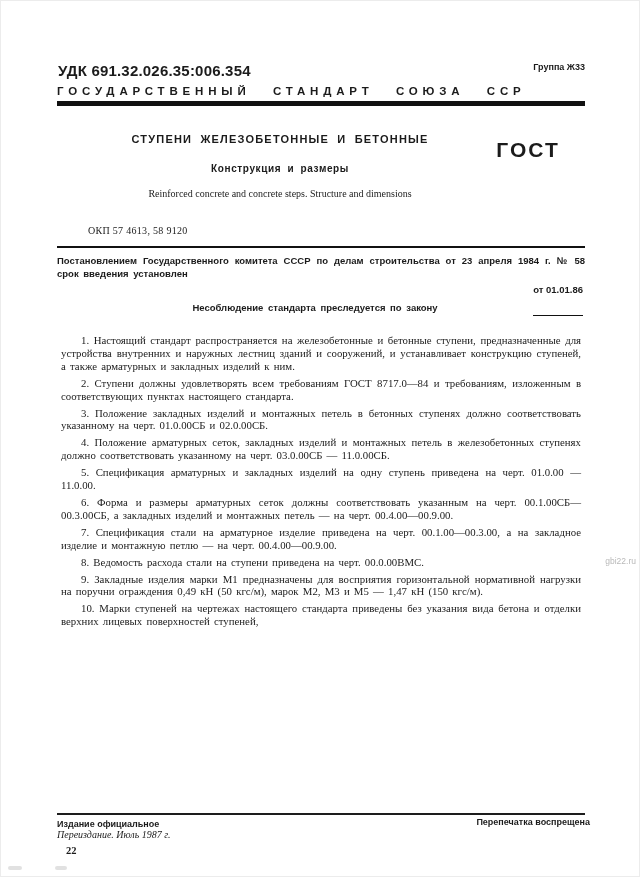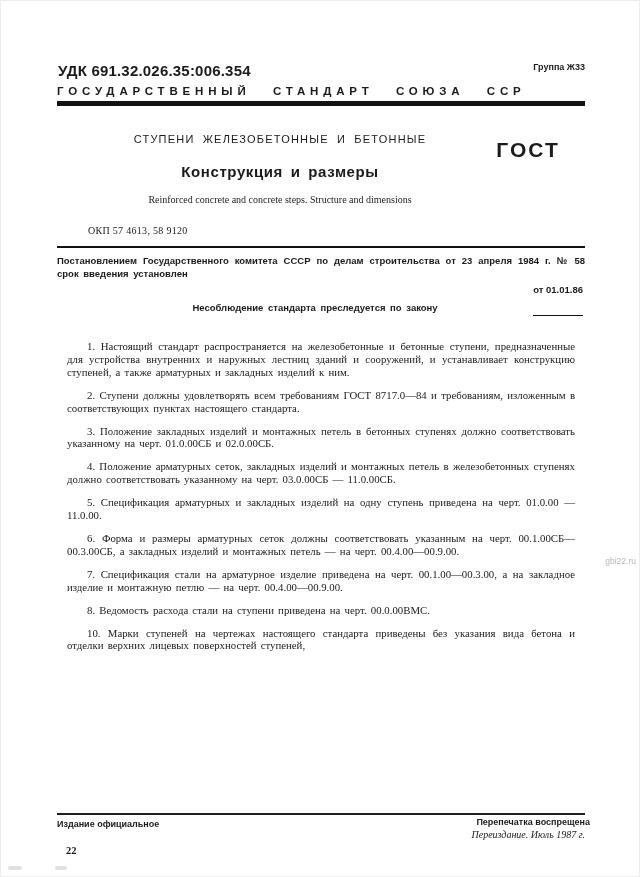--- a/index.html
+++ b/index.html
@@ -35,25 +35,25 @@
   }
   .org-bar{
     position:absolute;left:57px;top:101px;width:528px;height:5px;
     background:#111;
   }
   
   .title-block{
     position:absolute;left:90px;top:133px;width:380px;text-align:center;
   }
   .title-ru{
-    font-family:"Liberation Sans",sans-serif;font-weight:400;font-size:11px;
+    font-family:"Liberation Sans",sans-serif;font-weight:700;font-size:11px;
     letter-spacing:1.2px;word-spacing:4px;margin:0 0 18px 0;
   }
   .subtitle-ru{
-    font-family:"Liberation Sans",sans-serif;font-weight:700;font-size:15px;
+    font-family:"Liberation Sans",sans-serif;font-weight:700;font-size:10px;
     letter-spacing:0.6px;word-spacing:3px;margin:0 0 14px 0;
   }
   .title-en{
     font-size:10px;margin:0;color:#222;
   }
   
   .gost-box{
     position:absolute;right:52px;top:138px;width:120px;text-align:center;
   }
   .gost-label{
@@ -84,39 +84,39 @@
   .law-line{
     position:absolute;left:51px;top:302px;width:528px;text-align:center;
     font-family:"Liberation Sans",sans-serif;font-weight:700;font-size:9.5px;
     word-spacing:2px;
   }
   
   .body-text{
     position:absolute;left:57px;top:330px;width:528px;
     font-size:10.8px;line-height:12.9px;text-align:justify;
   }
-  .body-text p{margin:10px;text-indent:20px;word-spacing:1.5px;}
+  .body-text p{margin:4px;text-indent:20px;word-spacing:1.5px;}
   .watermark{
     position:absolute;right:4px;top:556px;
     font-family:"Liberation Sans",sans-serif;font-size:8.5px;color:#b9b9b9;
   }
   
   .rule-bottom{
     position:absolute;left:57px;top:813px;width:528px;height:2px;background:#1d1d1d;
   }
   .footer-official{
     position:absolute;left:57px;top:819px;
     font-family:"Liberation Sans",sans-serif;font-weight:700;font-size:9px;
   }
   .footer-nocopy{
     position:absolute;right:50px;top:817px;
     font-family:"Liberation Sans",sans-serif;font-weight:700;font-size:9px;
   }
   .footer-reprint{
-    position:absolute;left:57px;top:829px;width:528px;text-align:right;
+    position:absolute;left:57px;top:829px;width:528px;text-align:left;
     font-style:italic;font-size:10px;color:#222;
   }
   .page-number{
     position:absolute;left:66px;top:845px;font-size:10.5px;font-weight:600;
   }
   .smudge{
     position:absolute;background:#d9d9d9;border-radius:2px;opacity:0.8;
   }
   .smudge.s1{left:8px;top:866px;width:14px;height:4px;}
   .smudge.s2{left:55px;top:866px;width:12px;height:4px;}
@@ -151,20 +151,21 @@
 
 <div class="body-text">
   <p>1. Настоящий стандарт распространяется на железобетонные и бетонные ступени, предназначенные для устройства внутренних и наружных лестниц  зданий и сооружений, и устанавливает конструкцию ступеней, а также арматурных и закладных  изделий к ним.</p>
   <p>2. Ступени должны удовлетворять всем требованиям  ГОСТ 8717.0—84 и требованиям, изложенным в соответствующих пунктах настоящего   стандарта.</p>
   <p>3. Положение закладных изделий и монтажных  петель в бетонных ступенях должно соответствовать указанному на черт. 01.0.00СБ и 02.0.00СБ.</p>
   <p>4. Положение арматурных сеток,  закладных изделий и монтажных  петель в железобетонных ступенях должно соответствовать указанному  на  черт.  03.0.00СБ — 11.0.00СБ.</p>
   <p>5. Спецификация арматурных и закладных  изделий на одну ступень приведена на черт. 01.0.00 — 11.0.00.</p>
   <p>6. Форма и размеры арматурных сеток  должны  соответствовать указанным на черт. 00.1.00СБ— 00.3.00СБ, а закладных изделий и монтажных  петель  — на черт. 00.4.00—00.9.00.</p>
   <p>7. Спецификация стали на  арматурное изделие  приведена на черт. 00.1.00—00.3.00, а на закладное  изделие  и  монтажную   петлю — на  черт.   00.4.00—00.9.00.</p>
   <p>8. Ведомость  расхода  стали  на ступени  приведена  на черт. 00.0.00ВМС.</p>
+  <p>9. Закладные изделия марки М1 предназначены  для восприятия горизонтальной  нормативной нагрузки  на  поручни   ограждения 0,49  кН  (50 кгс/м), марок М2, М3 и М5 — 1,47 кН (150 кгс/м).</p>
   <p>10. Марки ступеней на чертежах настоящего стандарта приведены без указания вида бетона и отделки верхних лицевых поверхностей ступеней,</p>
 </div>
 
 <div class="watermark">gbi22.ru</div>
 
 <div class="rule-bottom"></div>
 <div class="footer-official">Издание официальное</div>
 <div class="footer-nocopy">Перепечатка воспрещена</div>
 <div class="footer-reprint">Переиздание. Июль 1987 г.</div>
 <div class="page-number">22</div>

